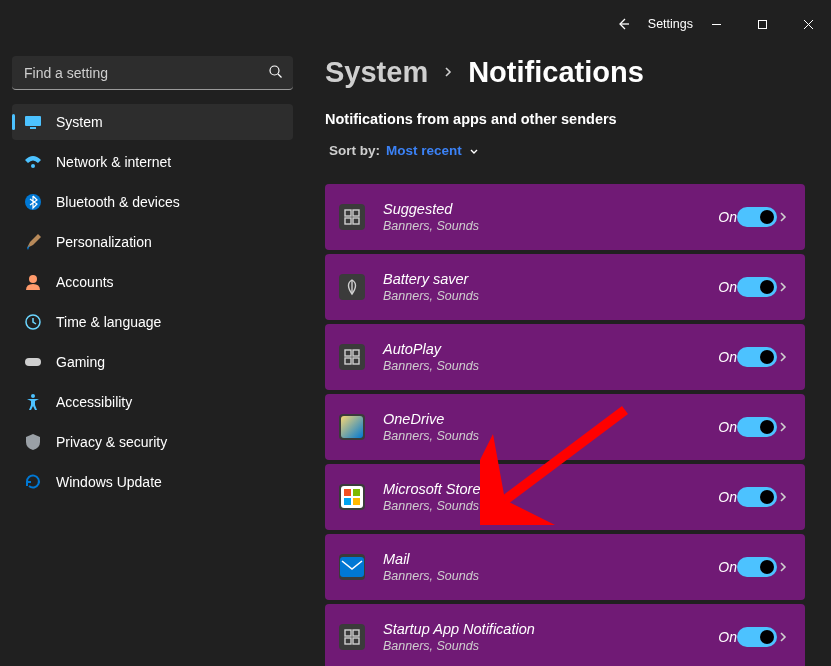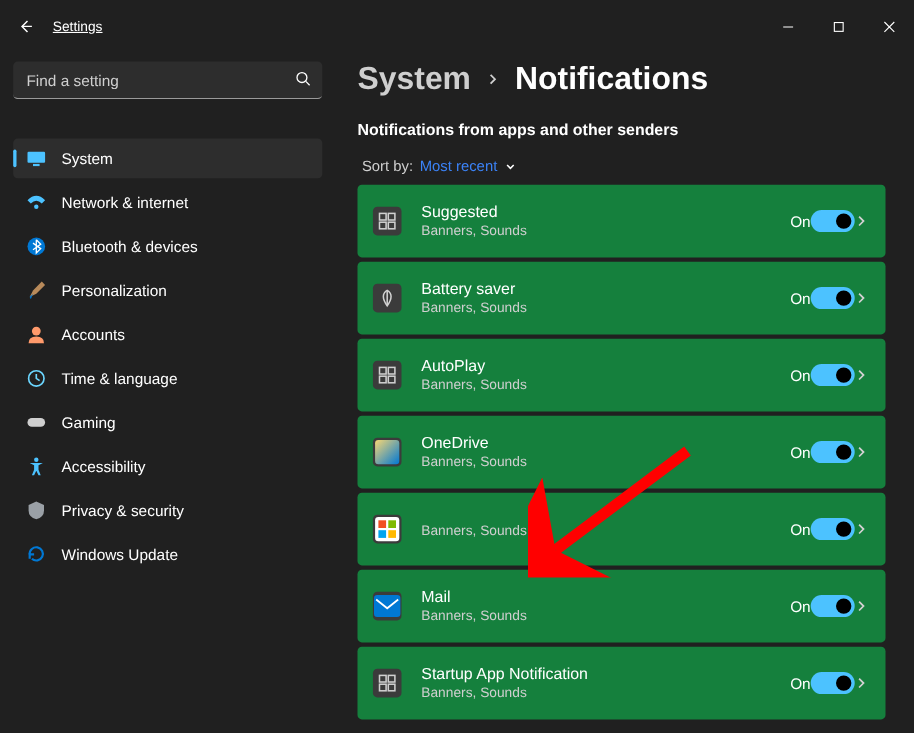--- a/index.html
+++ b/index.html
@@ -10,23 +10,22 @@
     color: #ffffff;
     overflow: hidden;
     position: relative;
     font-size: 14px;
   }
   
   .titlebar {
     height: 48px;
     display: flex;
     align-items: center;
-    justify-content: space-between;
+    justify-content: flex-end;
     padding: 0 0 0 12px;
-    text-decoration: underline;
   }
   .titlebar-left { display: flex; align-items: center; gap: 12px; }
   .back-btn { width: 24px; height: 24px; display:flex; align-items:center; justify-content:center; border-radius:4px; }
   .back-btn svg { stroke: #ffffff; }
   .titlebar-title { font-size: 12.5px; font-weight: 400; }
   .window-controls { display: flex; }
   .wc-btn { width: 46px; height: 32px; display:flex; align-items:center; justify-content:center; }
   .wc-btn svg { stroke: #ffffff; }
 
   .main-area { display: flex; height: calc(666px - 48px); }
@@ -42,21 +41,21 @@
     content:""; position:absolute; top:10px; left:50%; transform:translateX(-50%);
     width:22px; height:22px; border-radius:50%; background:#6f6f6f;
   }
   .avatar::after {
     content:""; position:absolute; bottom:-12px; left:50%; transform:translateX(-50%);
     width:44px; height:34px; border-radius:50% 50% 0 0; background:#6f6f6f;
   }
   .profile-name { font-size: 14.5px; font-weight: 600; }
   .profile-email { font-size: 12px; color: #cfcfcf; margin-top:2px; }
 
-  .search-wrap { position: relative; margin-bottom: 36px; }
+  .search-wrap { position: relative; margin-bottom: 14px; }
   .search-input {
     width: 100%; height: 34px; border: none; outline: none;
     background: #2d2d2d; color: #fff; font-size: 14px;
     padding: 0 34px 0 12px; border-radius: 4px;
     border-bottom: 1px solid #9a9a9a;
   }
   .search-input::placeholder { color: #cfcfcf; }
   .search-icon { position:absolute; right:10px; top:50%; transform:translateY(-50%); }
 
   .nav-list { list-style:none; }
@@ -78,29 +77,30 @@
   }
 
   
   .content { flex:1; padding: 8px 26px 0 20px; overflow-y: hidden; }
   .breadcrumb { display:flex; align-items:center; gap:14px; margin-bottom: 22px; }
   .bc-parent { font-size: 29px; font-weight: 600; color: #cfcfcf; }
   .bc-sep { font-size: 18px; color:#cfcfcf; }
   .bc-current { font-size: 29px; font-weight: 600; }
 
   .section-title { font-size: 14.5px; font-weight:600; margin-bottom: 16px; }
-  .sortby { display:flex; align-items:center; gap:6px; font-size:13.5px; color:#cfcfcf; margin-bottom:10px; margin-left:4px;}
+  .sortby { display:flex; align-items:center; gap:6px; font-size:13.5px; color:#cfcfcf; margin-bottom:26px; margin-left:4px;font-weight:bold;}
   .sortby-val { color:#3b82f6; }
   .sortby svg { stroke:#fff; }
 
   .app-list { display:flex; flex-direction:column; gap:4px; }
   .app-row {
-    height: 66px; background:#15803d; border-radius:4px;
+    height: 66px; background:#701a75; border-radius:4px;
     display:flex; align-items:center; padding: 0 16px 0 14px; gap:18px;
     cursor:pointer;
+    font-style:italic;
   }
   .app-icon {
     width: 26px; height:26px; border-radius:4px; display:flex; align-items:center; justify-content:center;
     background:#3b3b3b; flex-shrink:0;
   }
   .app-text { flex:1; }
   .app-name { font-size:14.5px; }
   .app-sub { font-size:12.5px; color:#cfcfcf; margin-top:2px; }
   .row-right { display:flex; align-items:center; }
   .on-label { font-size:14px; }
@@ -365,20 +365,21 @@
         <div class="app-row">
           <div class="app-icon">
             <div style="width:22px;height:22px;background:#fff;border-radius:3px;display:flex;flex-wrap:wrap;padding:3px;gap:2px;">
               <span style="width:7px;height:7px;background:#f25022"></span>
               <span style="width:7px;height:7px;background:#7fba00"></span>
               <span style="width:7px;height:7px;background:#00a4ef"></span>
               <span style="width:7px;height:7px;background:#ffb900"></span>
             </div>
           </div>
           <div class="app-text">
+            <div class="app-name">Microsoft Store</div>
             <div class="app-sub">Banners, Sounds</div>
           </div>
           <div class="row-right">
             <span class="on-label">On</span>
             <div class="toggle"></div>
             <span class="chevron">
               <svg width="12" height="12" viewBox="0 0 12 12" fill="none" stroke="#d0d0d0" stroke-width="1.6">
                 <path d="M4 2 L8 6 L4 10"></path>
               </svg>
             </span>

